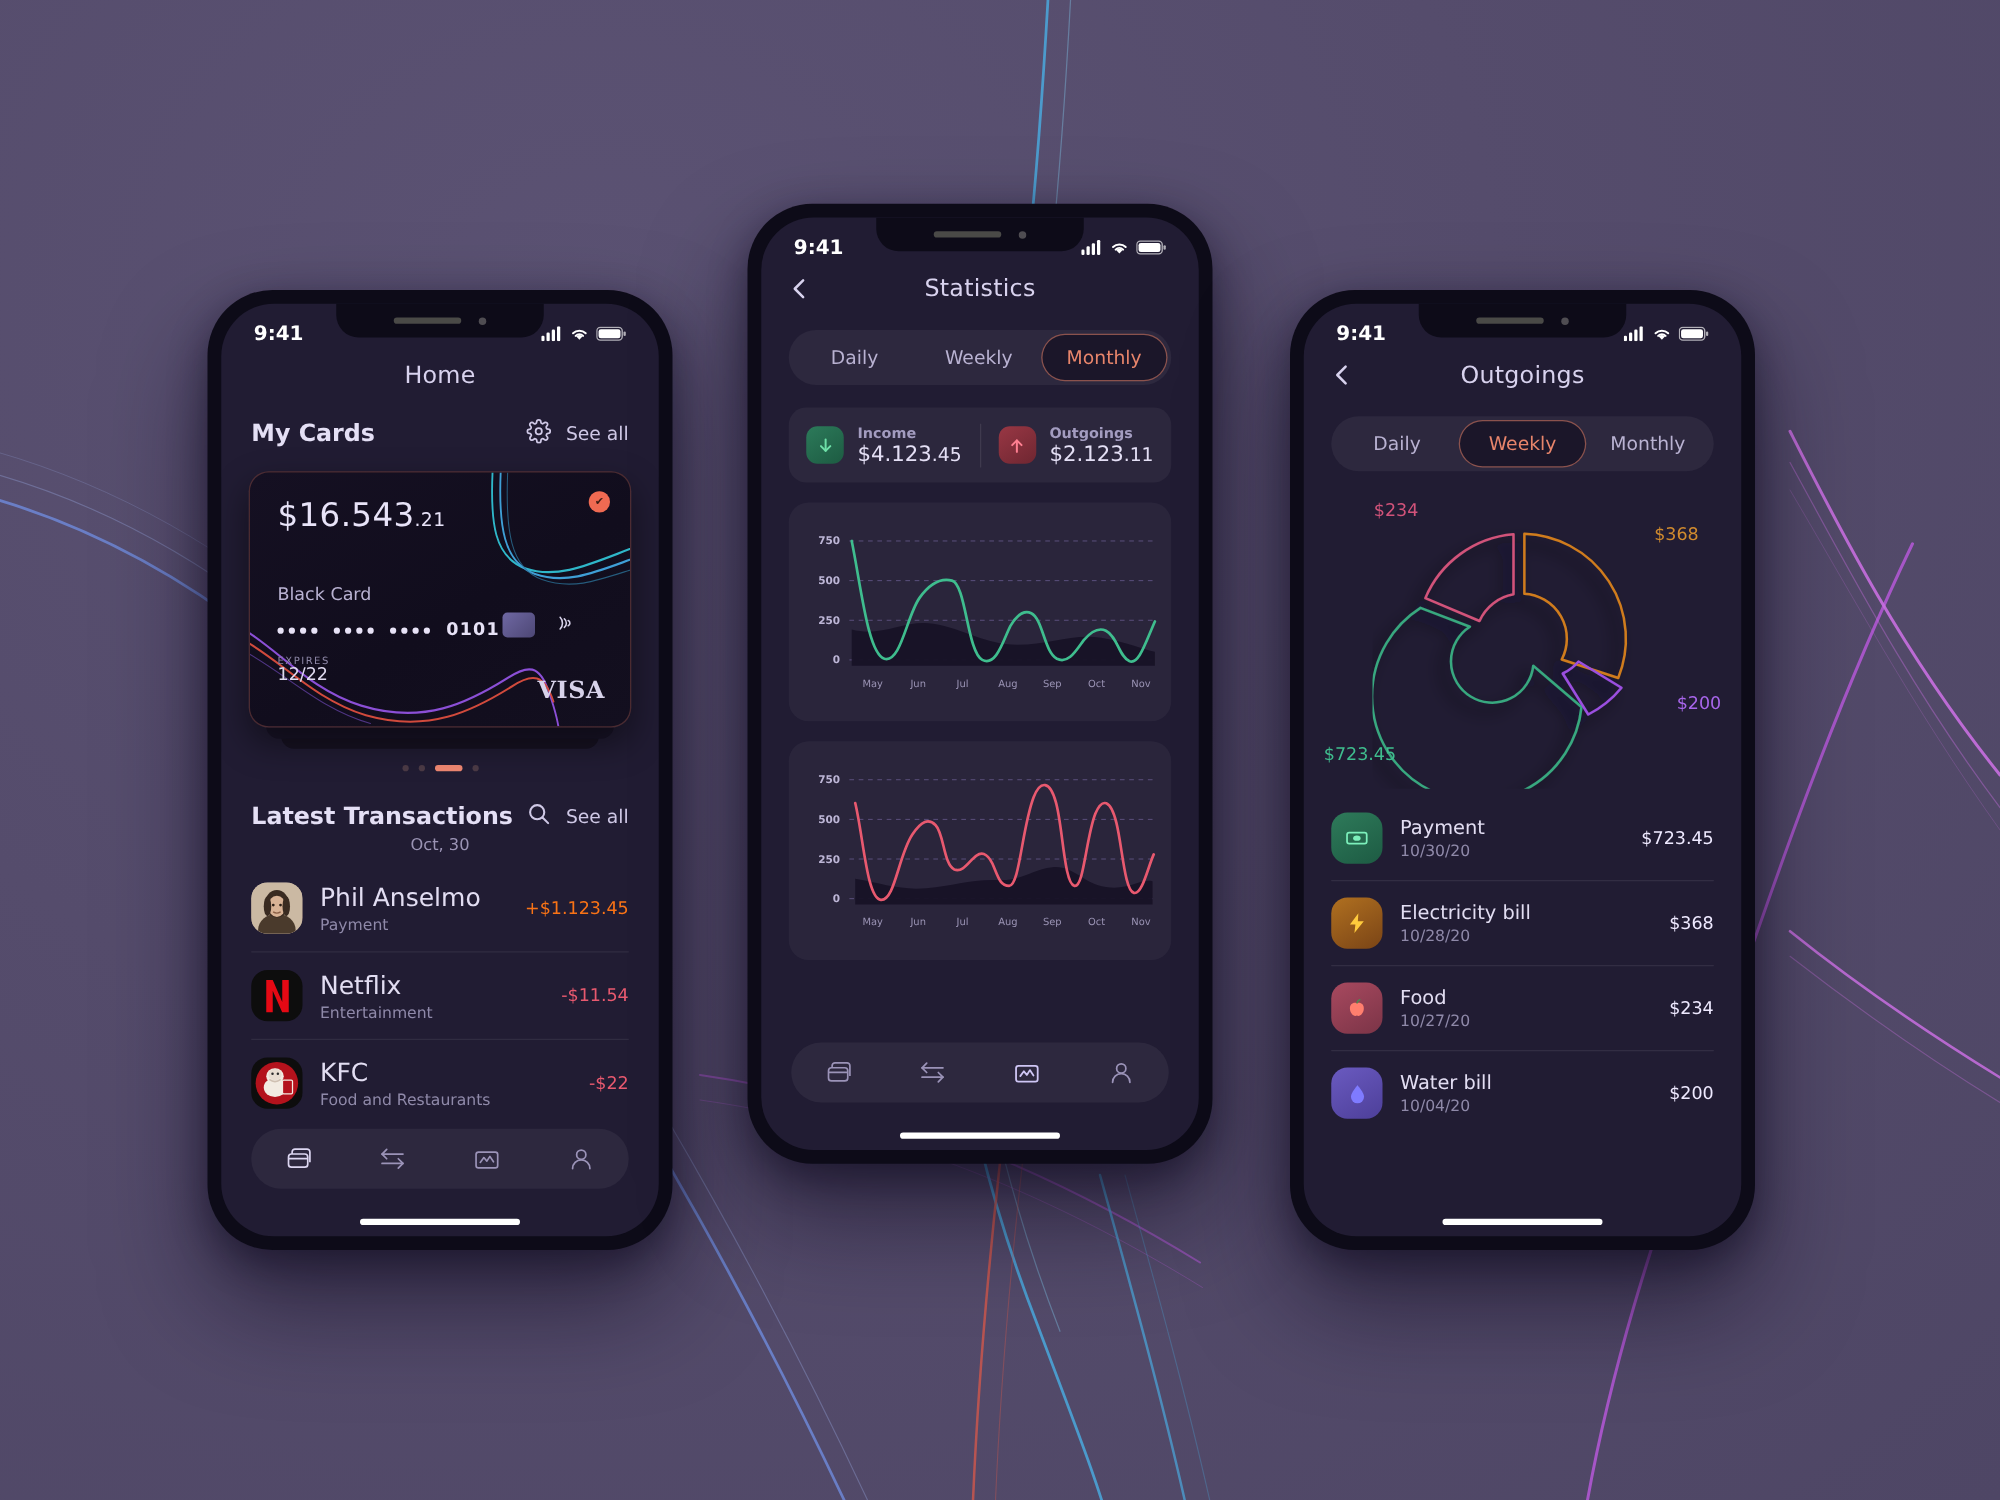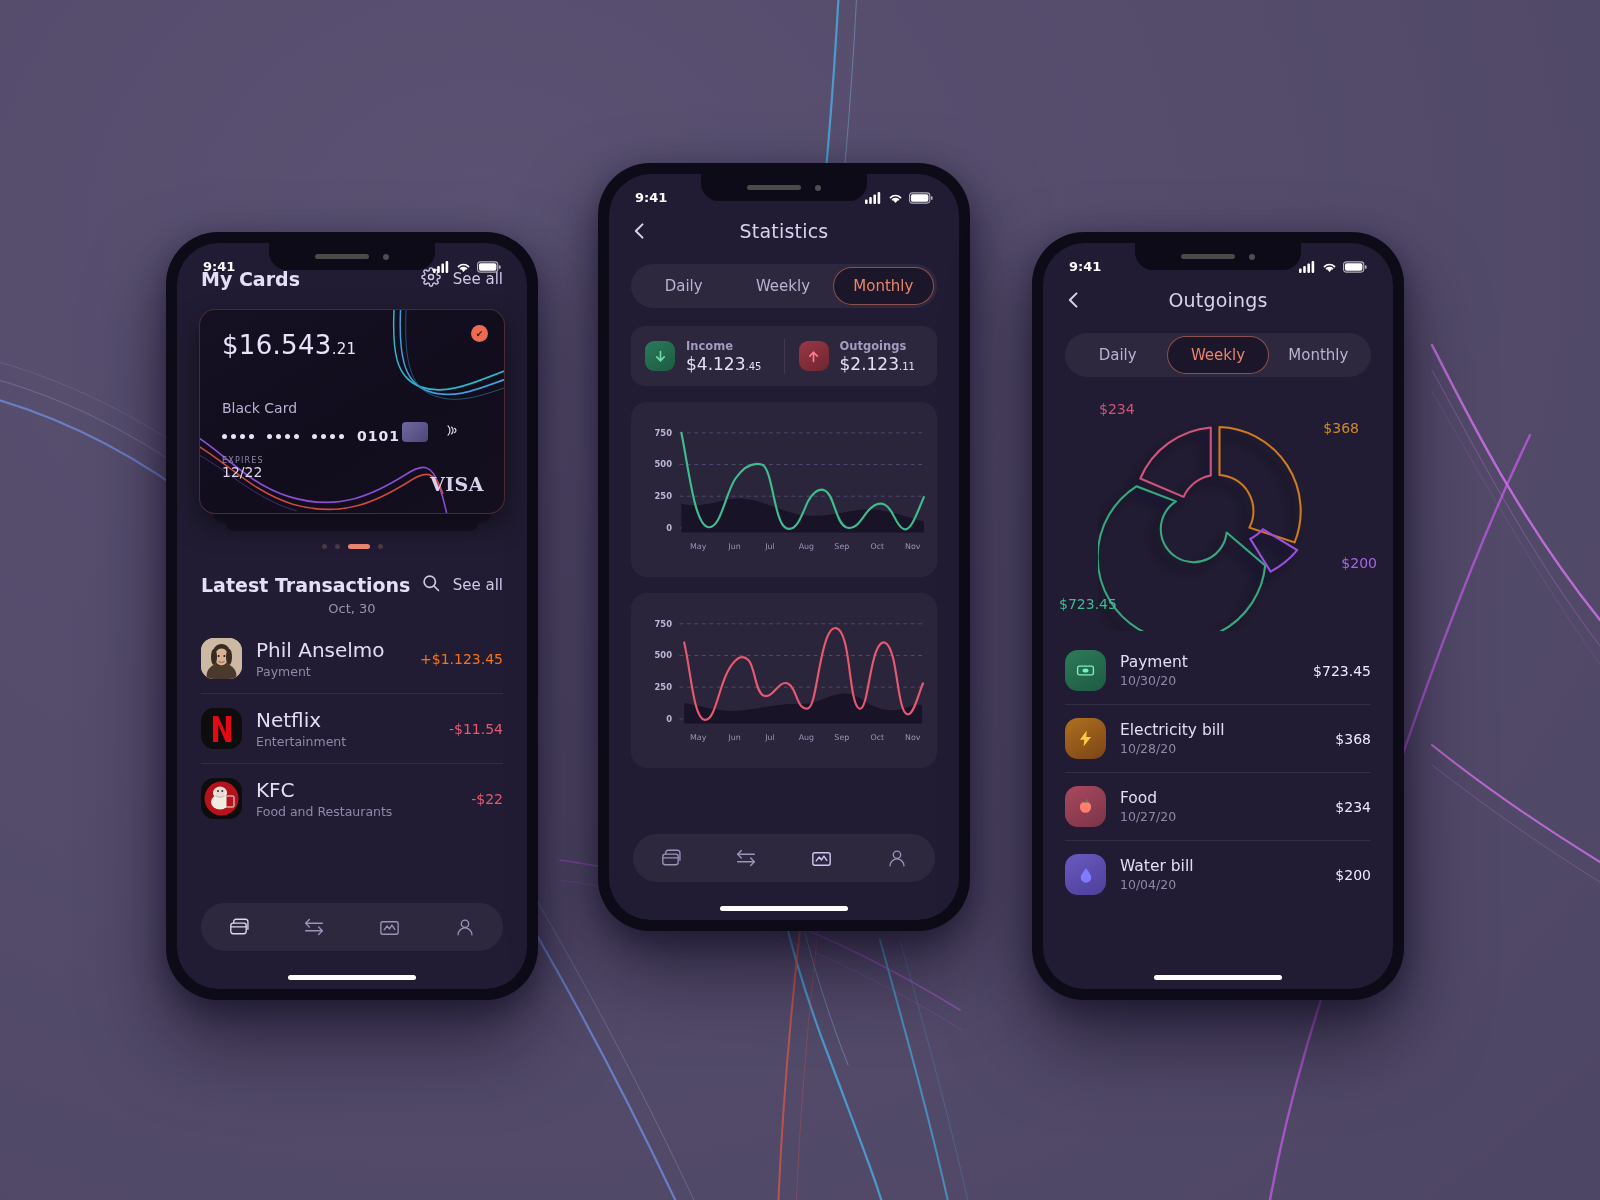--- a/index.html
+++ b/index.html
@@ -36,21 +36,21 @@
     border-bottom-left-radius:18px; border-bottom-right-radius:18px;
     z-index:6; display:flex; align-items:center; justify-content:center; gap:14px;
   }
   .notch .speaker { width:54px; height:5px; border-radius:3px; background:#4a4a47; }
   .notch .cam { width:6px; height:6px; border-radius:50%; background:#4f4d52; }
 
   .statusbar {
     position:absolute; top:0; left:0; right:0; height:40px;
     display:flex; align-items:center; justify-content:space-between;
     padding:7px 26px 0; z-index:5;
-    color:#fff; font-size:13px; font-weight:bold;
+    color:#fff; font-size:16px; font-weight:bold;
   }
   .status-right { display:flex; align-items:center; gap:6px; }
 
   .home-indicator {
     position:absolute; bottom:9px; left:50%; transform:translateX(-50%);
     width:128px; height:5px; border-radius:3px; background:#fff; z-index:7;
   }
 
   
   .screen-title {
@@ -174,21 +174,21 @@
   .io-half { flex:1; display:flex; align-items:center; gap:11px; padding:0 14px; }
   .io-half + .io-half { border-left:1px solid rgba(255,255,255,.09); }
   .io-ic {
     width:30px; height:30px; border-radius:9px; display:flex; align-items:center;
     justify-content:center; flex:0 0 30px;
   }
   .io-ic.inc { background:linear-gradient(145deg,#2c7a5a,#1d5b42); }
   .io-ic.out { background:linear-gradient(145deg,#993744,#6e2631); }
   .io-lab { color:#a39cc0; font-size:11.5px; font-weight:bold; }
   .io-val { color:#e4dff5; font-size:17px; margin-top:1px; }
-  .io-val .cents { font-size:10px;margin-top:11px; }
+  .io-val .cents { font-size:15px;margin-top:11px; }
 
   .chart-card {
     margin:16px 22px 0; height:175px; border-radius:16px;
     background:rgba(255,255,255,.045); position:relative; overflow:hidden;
   }
   .chart-card svg { position:absolute; inset:0; }
   .ytick { fill:#bdb6d6; font-size:9px; font-weight:bold; font-family:"DejaVu Sans",sans-serif; }
   .xtick { fill:#9a93b4; font-size:8.5px; font-family:"DejaVu Sans",sans-serif; }
 
   
@@ -259,20 +259,23 @@
           <path d="M4.8 7.8 A4.6 4.6 0 0 1 11.2 7.8" stroke="#fff" stroke-width="1.7" fill="none" stroke-linecap="round"></path>
         </svg>
         <svg width="24" height="12" viewBox="0 0 26 12">
           <rect x="0.5" y="0.5" width="22" height="11" rx="3" fill="none" stroke="#fff" stroke-width="1.2" opacity=".65"></rect>
           <rect x="2" y="2" width="19" height="8" rx="2" fill="#fff"></rect>
           <rect x="23.6" y="4" width="2" height="4" rx="1" fill="#fff" opacity=".65"></rect>
         </svg>
       </span>
     </div>
 
+    <div class="nav-row">
+      <div class="screen-title">Home</div>
+    </div>
 
     <div class="section-head">
       <div class="section-title">My Cards</div>
       <div class="section-actions">
         <span>
           <svg width="20" height="20" viewBox="0 0 24 24" fill="none" stroke="#cfc8e6" stroke-width="1.7">
             <circle cx="12" cy="12" r="3"></circle>
             <path d="M19.4 15a1.6 1.6 0 0 0 .3 1.8l.1.1a2 2 0 1 1-2.8 2.8l-.1-.1a1.6 1.6 0 0 0-1.8-.3 1.6 1.6 0 0 0-1 1.5V21a2 2 0 1 1-4 0v-.1A1.6 1.6 0 0 0 9 19.4a1.6 1.6 0 0 0-1.8.3l-.1.1a2 2 0 1 1-2.8-2.8l.1-.1a1.6 1.6 0 0 0 .3-1.8 1.6 1.6 0 0 0-1.5-1H3a2 2 0 1 1 0-4h.1A1.6 1.6 0 0 0 4.6 9a1.6 1.6 0 0 0-.3-1.8l-.1-.1a2 2 0 1 1 2.8-2.8l.1.1a1.6 1.6 0 0 0 1.8.3H9a1.6 1.6 0 0 0 1-1.5V3a2 2 0 1 1 4 0v.1a1.6 1.6 0 0 0 1 1.5 1.6 1.6 0 0 0 1.8-.3l.1-.1a2 2 0 1 1 2.8 2.8l-.1.1a1.6 1.6 0 0 0-.3 1.8V9a1.6 1.6 0 0 0 1.5 1H21a2 2 0 1 1 0 4h-.1a1.6 1.6 0 0 0-1.5 1z"></path>
           </svg>
         </span>

